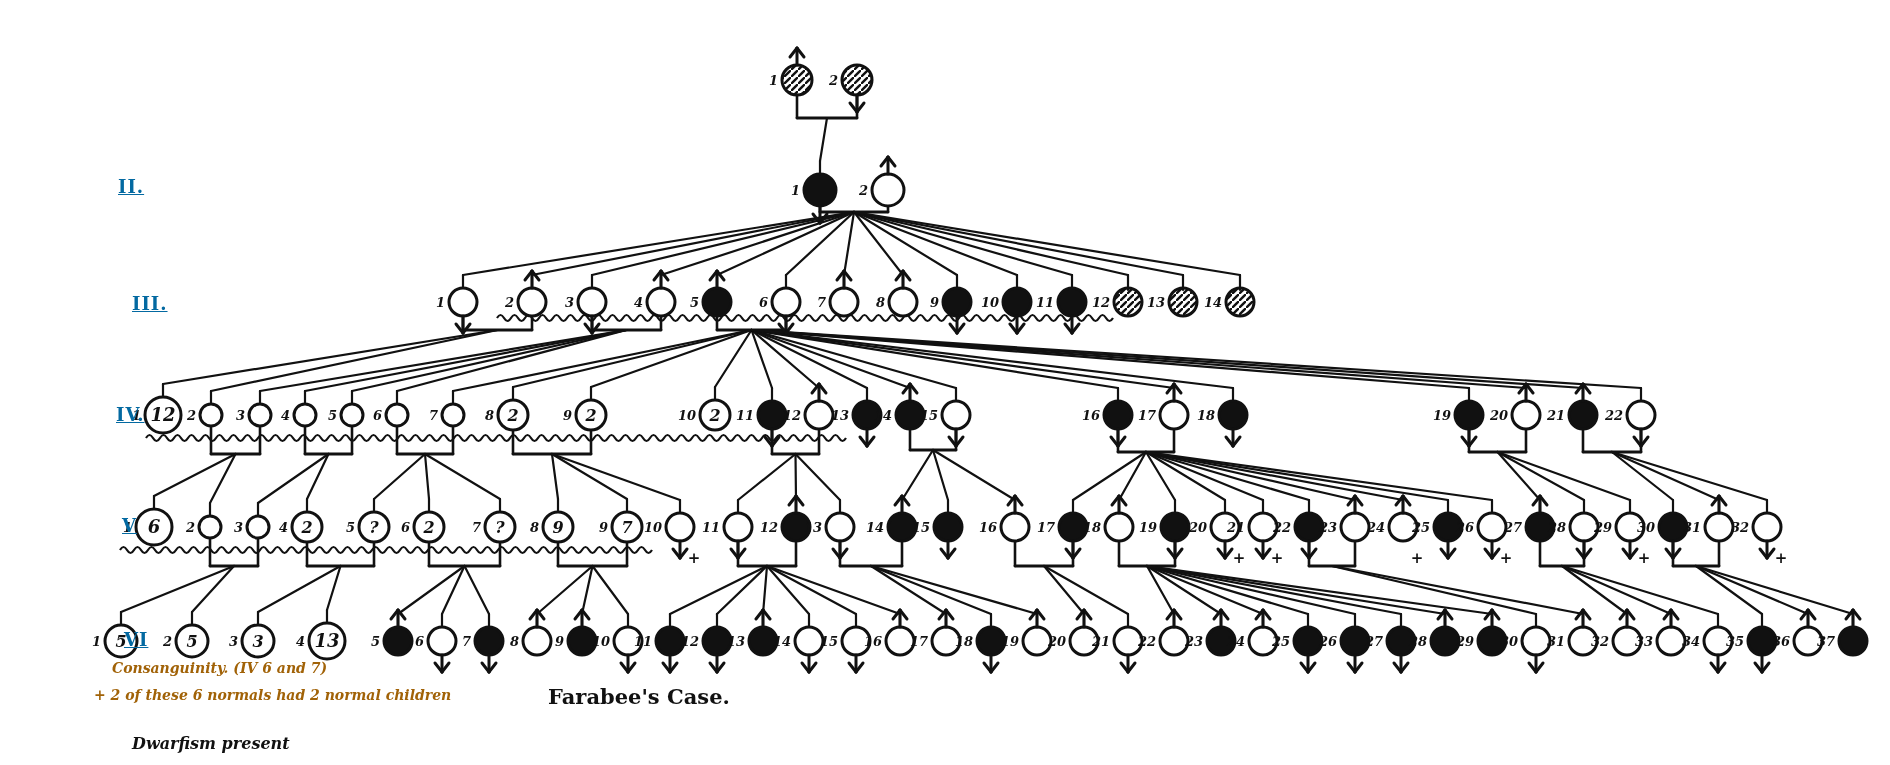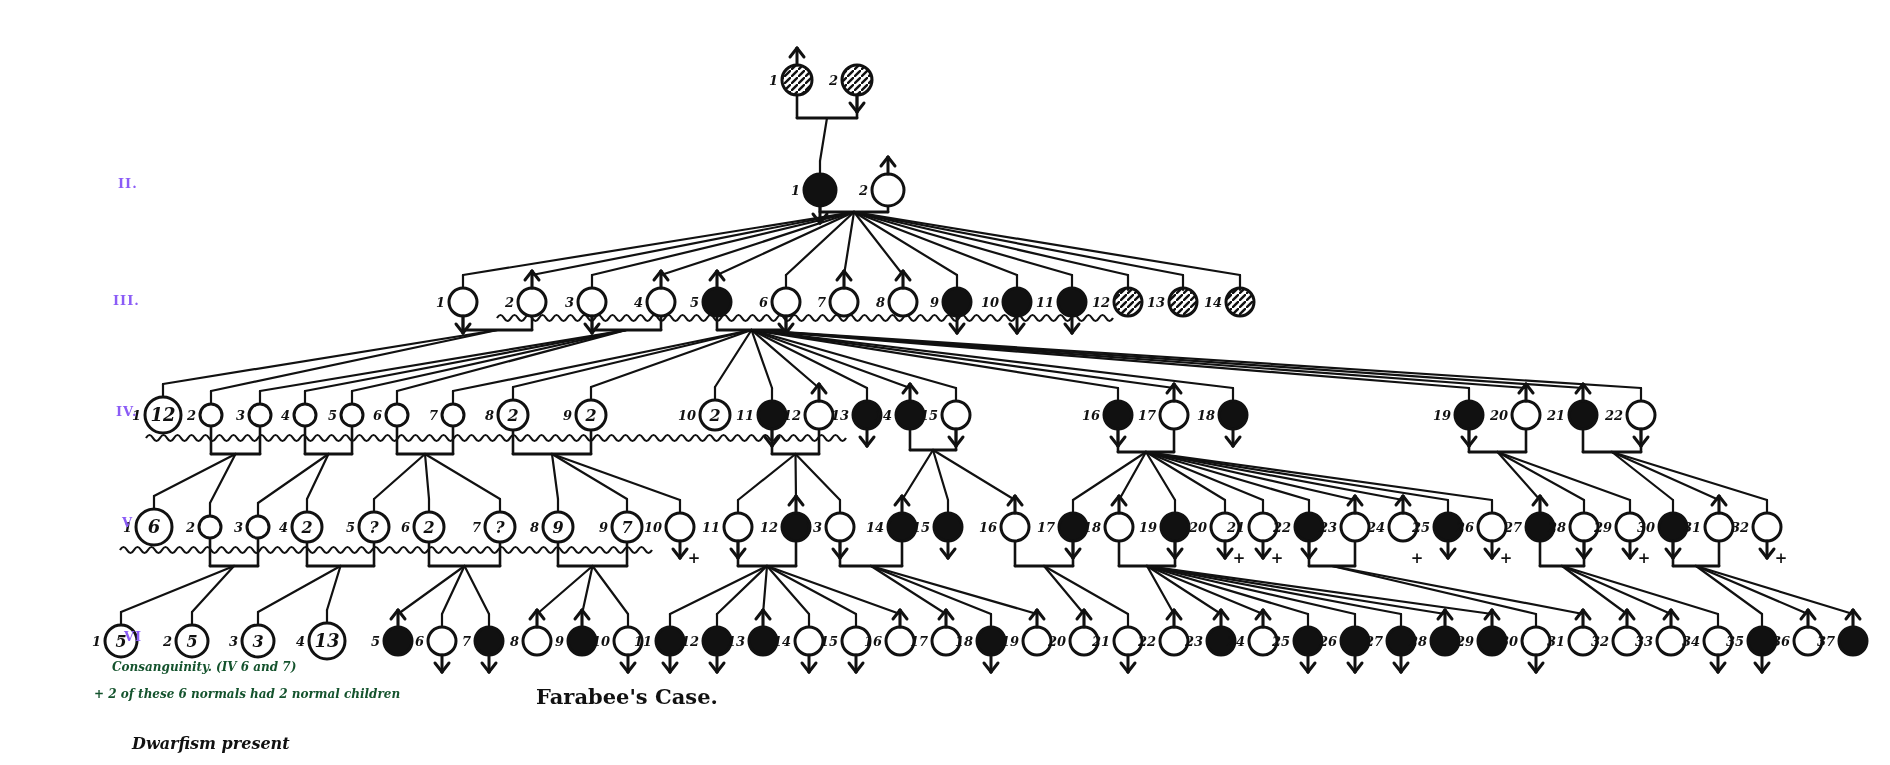--- a/index.html
+++ b/index.html
@@ -1,20 +1,20 @@
 <!DOCTYPE html>
 <html><head>
 <meta charset="utf-8">
 <style>
   html,body{margin:0;padding:0;background:#ffffff;}
   body{width:1890px;height:765px;position:relative;overflow:hidden;
        font-family:"DejaVu Serif", serif; color:#111;}
   #ped{position:absolute;left:0;top:0;}
-  .glabel{position:absolute;font-weight:bold;font-size:13px;letter-spacing:1px;color:#8b5cf6;}
-  .note{position:absolute;font-size:12px;font-style:italic;font-weight:600;color:#14532d;white-space:nowrap;}
+  .glabel{position:absolute;font-weight:bold;font-size:18px;letter-spacing:1px;color:#0369a1;text-decoration:underline;}
+  .note{position:absolute;font-size:14px;font-style:italic;font-weight:600;color:#a16207;white-space:nowrap;}
   .case{position:absolute;font-size:21px;font-weight:bold;color:#111;white-space:nowrap;}
   .cond{position:absolute;font-size:16px;font-weight:bold;font-style:italic;color:#111;white-space:nowrap;text-align:right;}
 </style>
 </head>
 <body>
 
 <svg id="ped" width="1890" height="765" viewBox="0 0 1890 765">
   <defs>
     <pattern id="hatch" patternUnits="userSpaceOnUse" width="7" height="7" patternTransform="rotate(0)">
       <path d="M-1,8 L8,-1" stroke="#111" stroke-width="2.4"></path>
@@ -795,21 +795,21 @@
     <line x1="1808" y1="610" x2="1801" y2="619" stroke="#111111" stroke-width="3" stroke-linecap="round"></line>
     <line x1="1808" y1="610" x2="1815" y2="619" stroke="#111111" stroke-width="3" stroke-linecap="round"></line>
     <circle cx="1853" cy="641" r="14" fill="#111111" stroke="#111111" stroke-width="3"></circle>
     <text x="1835" y="646" text-anchor="end" font-size="13" font-style="italic" font-weight="bold" font-family="&quot;DejaVu Serif&quot;, serif" fill="#111111">37</text>
     <line x1="1853" y1="627" x2="1853" y2="610" stroke="#111111" stroke-width="3" stroke-linecap="round"></line>
     <line x1="1853" y1="610" x2="1846" y2="619" stroke="#111111" stroke-width="3" stroke-linecap="round"></line>
     <line x1="1853" y1="610" x2="1860" y2="619" stroke="#111111" stroke-width="3" stroke-linecap="round"></line>
   </svg>
 
 <div class="glabel" style="left:118px;top:176px;">II.</div>
-<div class="glabel" style="left:113px;top:293px;">III.</div>
+<div class="glabel" style="left:132px;top:293px;">III.</div>
 <div class="glabel" style="left:116px;top:404px;">IV.</div>
 <div class="glabel" style="left:122px;top:515px;">V</div>
 <div class="glabel" style="left:124px;top:629px;">VI</div>
 
 <div class="note" style="left:112px;top:660px;">Consanguinity. (IV 6 and 7)</div>
 <div class="note" style="left:94px;top:687px;">+ 2 of these 6 normals had 2 normal children</div>
-<div class="case" style="left:536px;top:684px;">Farabee's Case.</div>
+<div class="case" style="left:548px;top:684px;">Farabee's Case.</div>
 <div class="cond" style="left:132px;top:734px;">Dwarfism present</div>
 
 </body></html>

